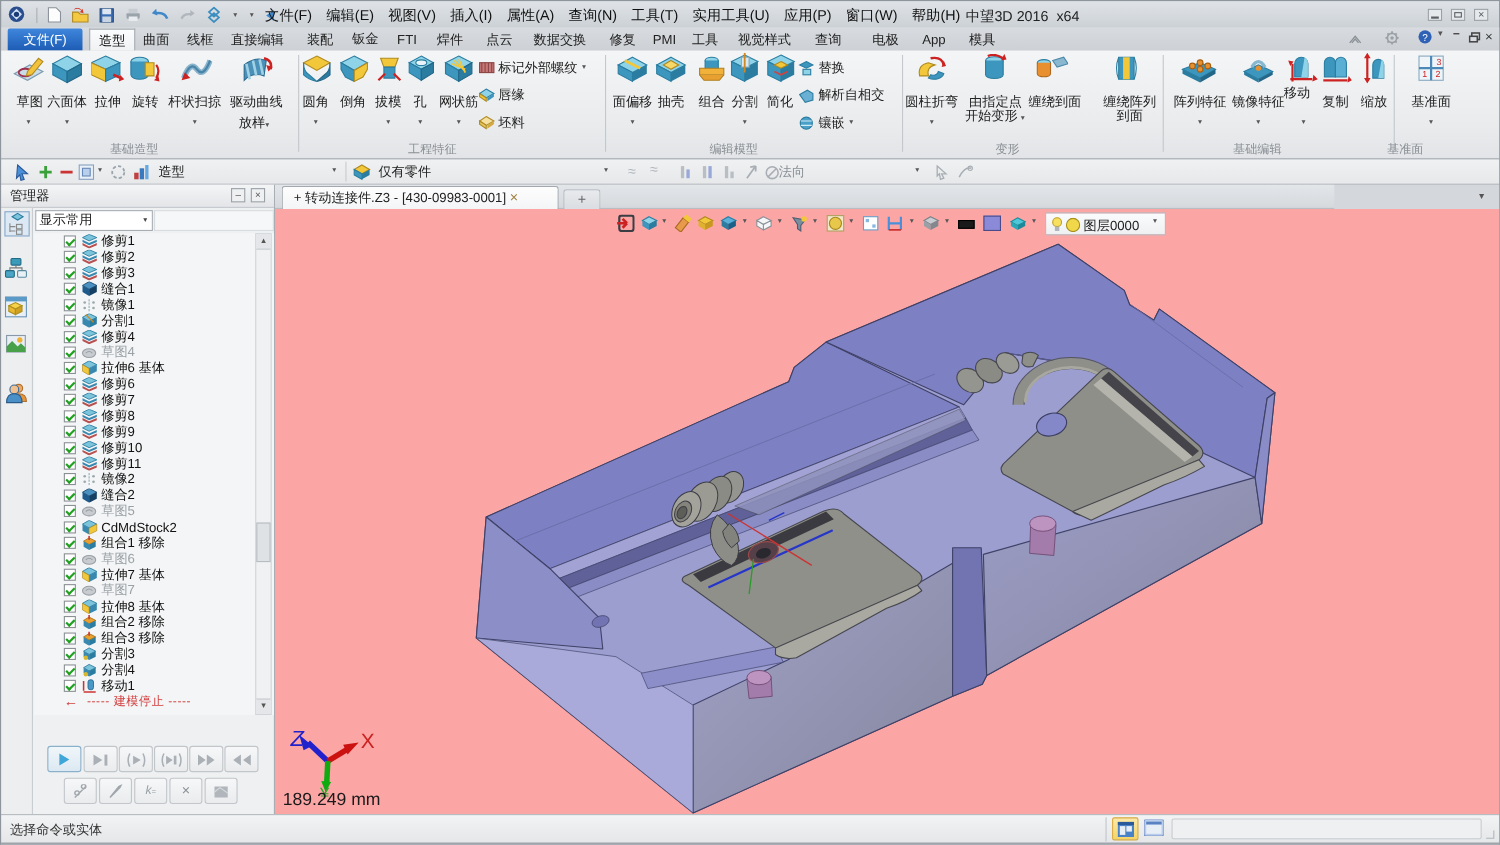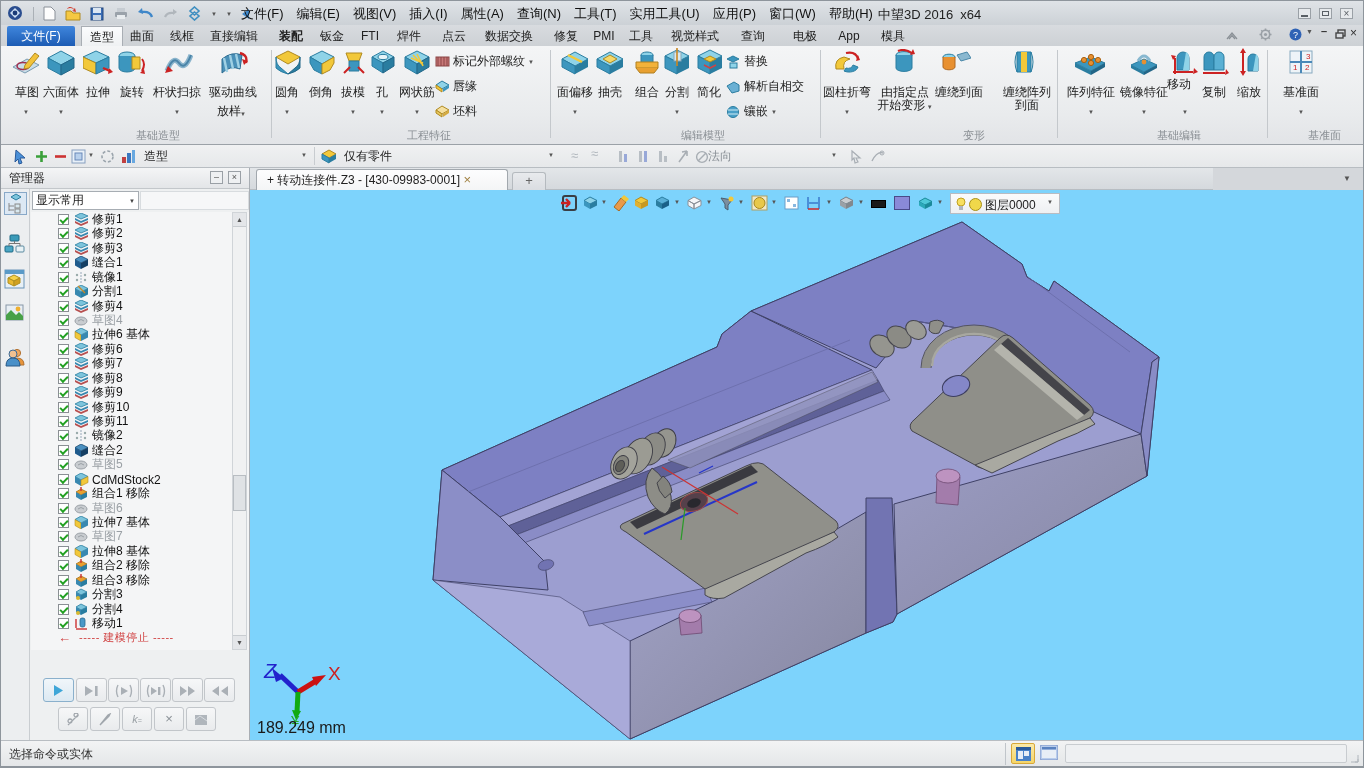--- a/index.html
+++ b/index.html
@@ -11,21 +11,21 @@
 #wtitle{top:5px;font-size:13px;color:#222;}
 .winbtn{top:7px;width:13px;height:11px;border:1px solid #9aa0a6;background:#e6e9ec;}
 
 #tabrow{left:1px;top:25px;width:1362px;height:21px;background:linear-gradient(#d8dbdf,#cdd1d5);}
 #filetab{left:6px;top:1px;width:68px;height:20px;background:linear-gradient(#3f86dd,#1d5cb4);border-radius:2px 2px 0 0;color:#fff;font-size:12px;text-align:center;line-height:20px;}
 .rtab{top:1px;height:20px;font-size:12px;color:#222;line-height:20px;text-align:center;}
 .rtab.act{background:linear-gradient(#fbfcfd,#eff1f3);border:1px solid #a9aeb4;border-bottom:none;color:#111;}
 
 #ribbon{left:1px;top:46px;width:1362px;height:99px;background:linear-gradient(#f4f5f6,#e9ebed 70%,#e2e4e7);border-bottom:1px solid #9ba1a7;}
 .rsep{top:4px;width:1px;height:88px;background:#c4c8cc;}
-.glabel{top:82px;font-size:11px;color:#8a8f94;text-align:right;}
+.glabel{top:82px;font-size:11px;color:#8a8f94;text-align:left;}
 .rlabel{font-size:12px;color:#222;text-align:center;white-space:nowrap;}
 .darr{font-size:6px;color:#555;text-align:center;}
 .srow{font-size:12px;color:#222;white-space:nowrap;display:flex;align-items:center;gap:3px;}
 
 #datool{left:1px;top:145px;width:1362px;height:23px;background:linear-gradient(#f0f1f2,#e6e8ea);border-bottom:1px solid #b8bdc2;display:flex;align-items:center;font-size:12px;color:#333;}
 .combo{height:18px;background:#fff;border:1px solid #a7adb3;font-size:12px;color:#222;display:flex;align-items:center;padding:0 3px;}
 .combo .ar{margin-left:auto;font-size:6px;color:#444;}
 
 #lpanel{left:1px;top:168px;width:249px;height:572px;background:#eef0f1;border-right:1px solid #a9aeb4;}
 #lphead{left:0;top:0;width:248px;height:21px;background:linear-gradient(#f4f5f6,#e3e5e8);border-bottom:1px solid #c3c7cb;font-size:12px;color:#222;line-height:20px;padding-left:8px;}
@@ -37,21 +37,21 @@
 .trow .cb:after{content:"";position:absolute;left:1px;top:2px;width:6px;height:3px;border-left:2px solid #22a022;border-bottom:2px solid #22a022;transform:rotate(-45deg);}
 .trow .ticon{width:14px;height:13px;margin-left:5px;}
 .trow .tt{margin-left:4px;}
 .trow.gray{color:#9aa0a5;}
 #replay{left:30px;top:482px;width:218px;height:89px;}
 .pbtn{position:absolute;height:24px;background:linear-gradient(#f6f7f8,#e9ebed);border:1px solid #c2c6ca;border-radius:3px;color:#9aa0a5;text-align:center;}
 
 #tabbar{left:250px;top:168px;width:963px;height:22px;background:linear-gradient(#e3e6e9,#d5d9dd);border-bottom:1px solid #b8bdc2;}
 #doctab{left:6px;top:1px;width:252px;height:21px;background:linear-gradient(#fdfdfe,#f4f5f6);border:1px solid #a2a8ae;border-bottom:none;border-radius:3px 3px 0 0;font-size:12px;color:#222;line-height:20px;padding-left:10px;}
 #plustab{left:262px;top:4px;width:34px;height:18px;background:linear-gradient(#e8eaed,#dadde1);border:1px solid #b5babf;border-bottom:none;border-radius:3px 3px 0 0;color:#666;text-align:center;line-height:16px;font-size:13px;}
-#viewport{left:250px;top:190px;width:1113px;height:550px;background:#7dd3fc;}
+#viewport{left:250px;top:190px;width:1113px;height:550px;background:#fca5a5;}
 
 #statusbar{left:1px;top:740px;width:1362px;height:27px;background:linear-gradient(#f2f3f4,#e4e6e8);border-top:1px solid #b8bdc2;font-size:12px;color:#333;}
 #statusbar:after{content:"";position:absolute;left:0;right:0;bottom:0;height:1px;background:#8e959c;}
 </style></head>
 <body>
 <div class="abs" style="left:0;top:0;width:1px;height:768px;background:#8e959c;z-index:99"></div>
 <div class="abs" style="left:1363px;top:0;width:1px;height:768px;background:#8e959c;z-index:99"></div>
 <div class="abs" style="left:0;top:767px;width:1364px;height:1px;background:#8e959c;z-index:99"></div>
 <div class="abs" id="titlebar">
   <div class="abs" id="qat">
@@ -116,22 +116,22 @@
       <div style="margin:2px 2px 0;height:5px;border:1px solid #5a6066"></div>
     </div>
   <div class="abs winbtn" style="left:1339px;color:#5a6066;font-size:10px;text-align:center;line-height:9px;">×</div>
 </div>
 <div class="abs" id="tabrow">
   <div class="abs" id="filetab">文件(F)</div>
   <div class="abs rtab act" style="left:80px;width:42px;">造型</div>
   <div class="abs rtab" style="left:127px;width:28px;">曲面</div>
   <div class="abs rtab" style="left:167px;width:28px;">线框</div>
   <div class="abs rtab" style="left:207px;width:52px;">直接编辑</div>
-  <div class="abs rtab" style="left:276px;width:28px;font-weight:bold;">装配</div>
-  <div class="abs rtab" style="left:317px;width:28px;">钣金</div>
+  <div class="abs rtab" style="left:276px;width:28px;">装配</div>
+  <div class="abs rtab" style="left:317px;width:28px;font-family:Liberation Mono, monospace;">钣金</div>
   <div class="abs rtab" style="left:357px;width:24px;">FTI</div>
   <div class="abs rtab" style="left:394px;width:28px;">焊件</div>
   <div class="abs rtab" style="left:439px;width:28px;">点云</div>
   <div class="abs rtab" style="left:482px;width:52px;">数据交换</div>
   <div class="abs rtab" style="left:551px;width:28px;">修复</div>
   <div class="abs rtab" style="left:589px;width:28px;">PMI</div>
   <div class="abs rtab" style="left:626px;width:28px;">工具</div>
   <div class="abs rtab" style="left:668px;width:52px;">视觉样式</div>
   <div class="abs rtab" style="left:738px;width:28px;">查询</div>
   <div class="abs rtab" style="left:790px;width:28px;">电极</div>

